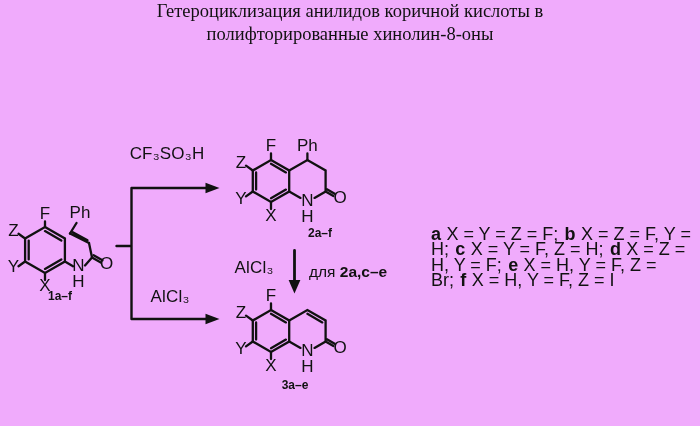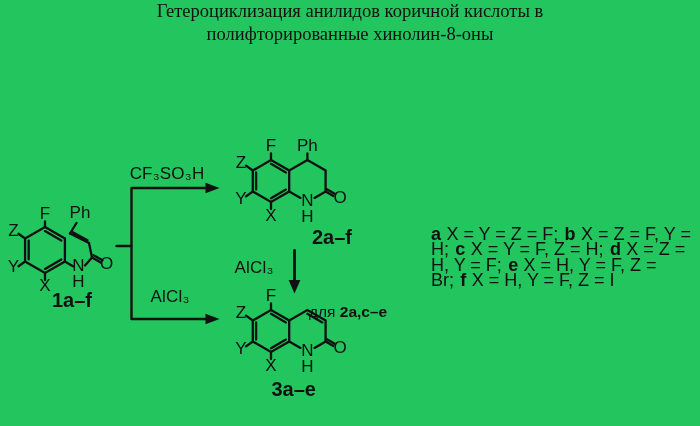--- a/index.html
+++ b/index.html
@@ -1,39 +1,39 @@
 <!DOCTYPE html>
 <html><head>
 <meta charset="utf-8">
 <style>
   html, body { margin: 0; padding: 0; }
   body { width: 700px; height: 426px; background: #ffffff; overflow: hidden; }
   #scheme {
     position: relative; width: 700px; height: 426px;
-    background: #22c55e;
+    background: #f0abfc;
     font-family: "Liberation Sans", "DejaVu Sans", sans-serif;
     color: #111111;
   }
   .title {
     position: absolute; left: 0; top: 9; width: 700px;
     text-align: center;
     font-family: "Liberation Serif", "DejaVu Serif", serif;
     font-size: 18.5px; line-height: 23px; color: #111111;
   }
   .svg-layer { position: absolute; left: 0; top: 0; }
   .atom {
     font-family: "Liberation Sans", "DejaVu Sans", sans-serif;
     font-size: 17px; font-weight: 500; fill: #111111;
   }
   .overlay { position: absolute; color: #111111; }
   .reagent { font-size: 17px; text-align: center; letter-spacing: 0.2px; }
-  .condition { font-size: 15.5px; white-space: nowrap; margin-top: 40px; }
+  .condition { font-size: 15.5px; white-space: nowrap; }
   .condition .cmp { font-weight: bold; }
   .condition .pfx { margin-right: 0.28em; }
-  .cmpd-label { font-size: 20px; font-weight: bold; text-align: right; }
+  .cmpd-label { font-size: 12px; font-weight: bold; text-align: center; }
   .subst {
     position: absolute; left: 431px; top: 227px; width: 264px;
     font-size: 18px; line-height: 15.4px; color: #111111;
   }
   .subst .lbl { font-weight: bold; margin-right: 0.3em; }
   .subst .def { margin-right: 0.35em; }
 </style>
 </head>
 <body>
 
@@ -108,32 +108,32 @@
           <text class="atom" x="241" y="353.5" text-anchor="middle">Y</text>
           <text class="atom" x="271" y="370.5" text-anchor="middle">X</text>
           <text class="atom" x="307.4" y="356" text-anchor="middle">N</text>
           <text class="atom" x="307.4" y="371.5" text-anchor="middle">H</text>
           <text class="atom" x="340" y="352.5" text-anchor="middle">O</text>
         </g>
       </g>
     </g>
   </svg>
 
-  <div class="overlay reagent" style="left:114px; top:164px; width:106px;">CF₃SO₃H</div>
+  <div class="overlay reagent" style="left:114px; top:144px; width:106px;">CF₃SO₃H</div>
 
   <div class="overlay reagent" style="left:136px; top:287px; width:68px;">AlCl₃</div>
 
 
   <div class="overlay reagent" style="left:221px; top:258px; width:66px;">AlCl₃</div>
 
   <div class="overlay condition" style="left:309px; top:263px; width:120px;">
     <span class="pfx">для</span><span class="cmp">2a,c–e</span>
   </div>
 
   <div class="overlay cmpd-label" style="left:28px; top:289px; width:64px;">1a–f</div>
   <div class="overlay cmpd-label" style="left:288px; top:226px; width:64px;">2a–f</div>
-  <div class="overlay cmpd-label" style="left:252px; top:378px; width:64px;">3a–e</div>
+  <div class="overlay cmpd-label" style="left:263px; top:378px; width:64px;">3a–e</div>
 
   <div class="subst">
     <span class="lbl">a</span><span class="def">X = Y = Z = F;</span><span class="lbl">b</span><span class="def">X = Z = F, Y = H;</span><span class="lbl">c</span><span class="def">X = Y = F, Z = H;</span><span class="lbl">d</span><span class="def">X = Z = H, Y = F;</span><span class="lbl">e</span><span class="def">X = H, Y = F, Z = Br;</span><span class="lbl">f</span><span class="def">X = H, Y = F, Z = I</span>
   </div>
 
 </div>
 
 </body></html>

